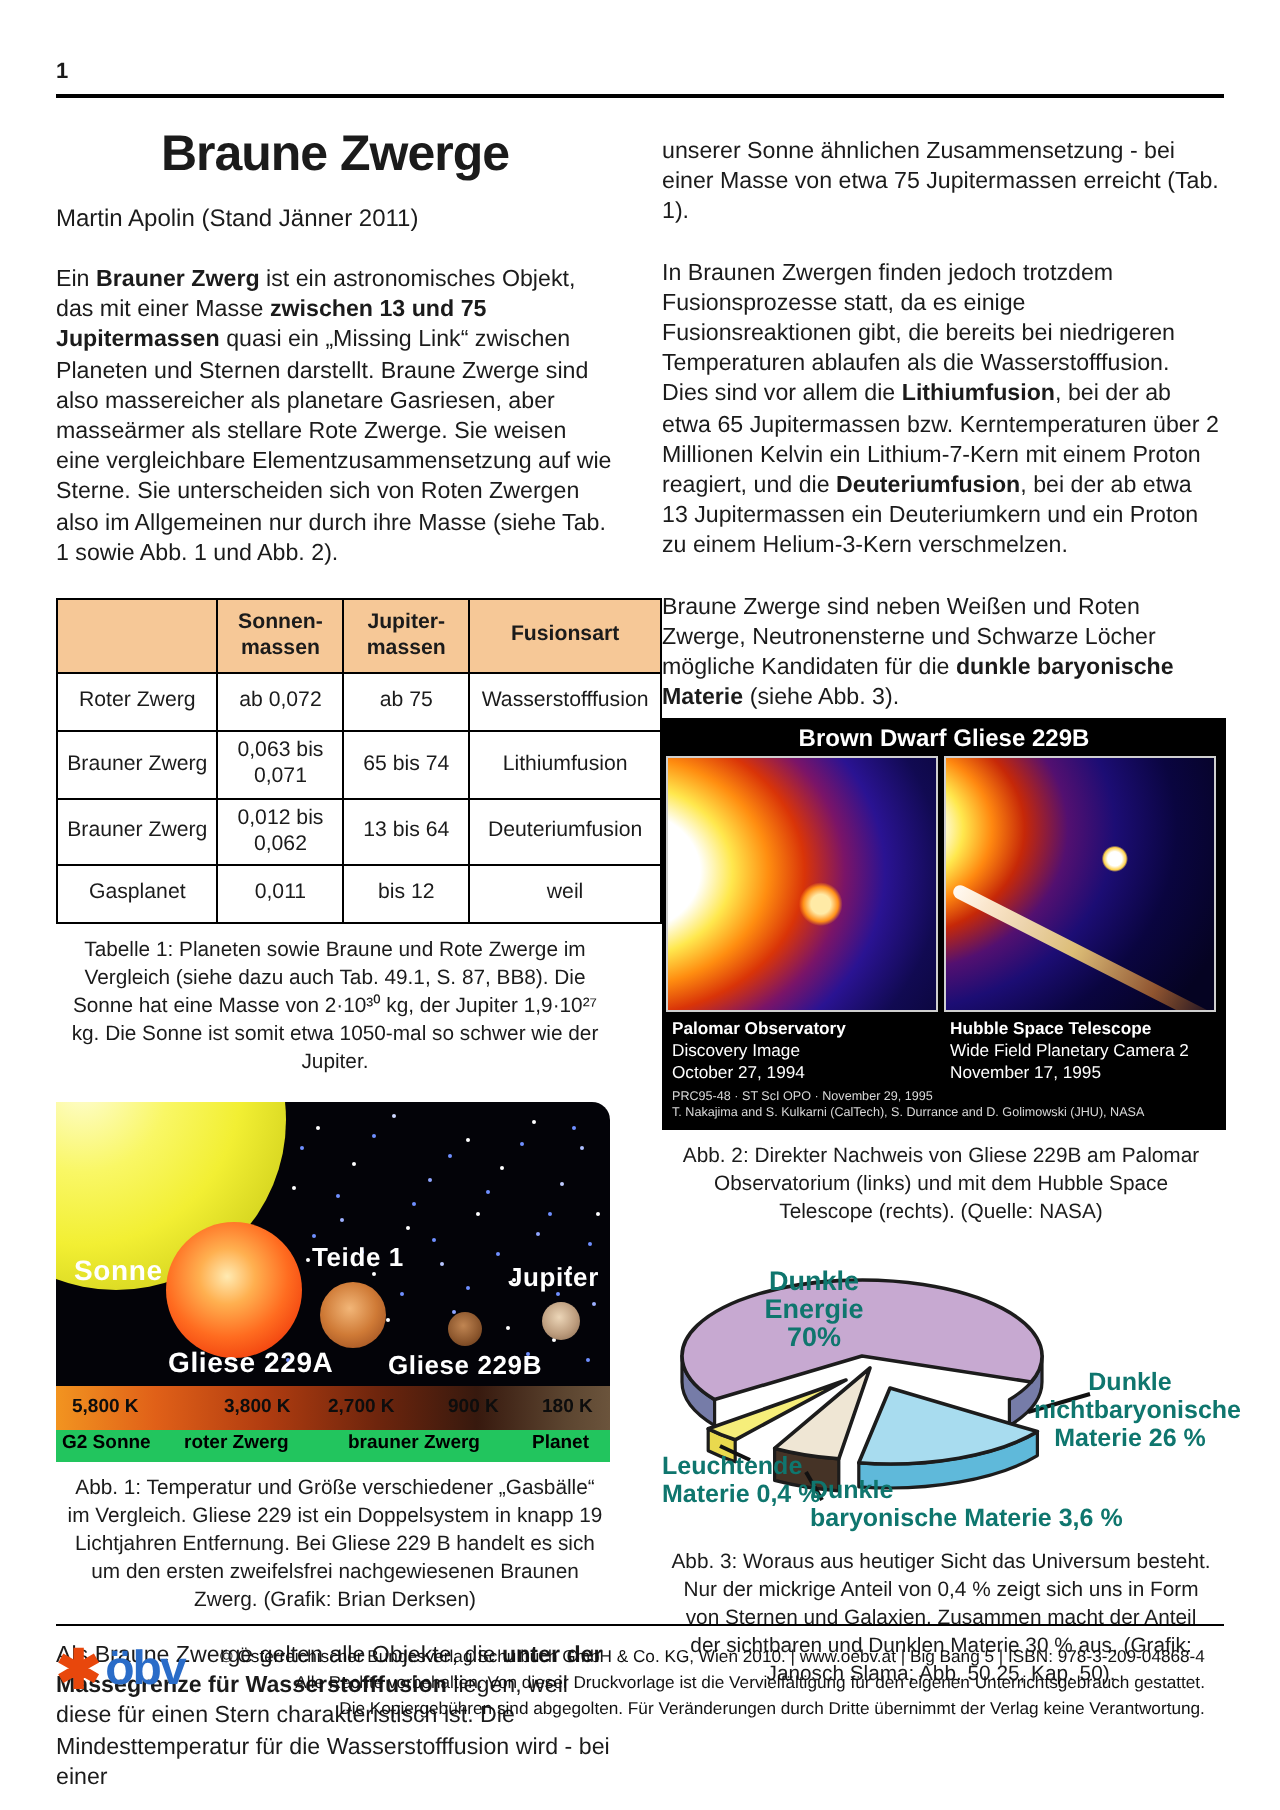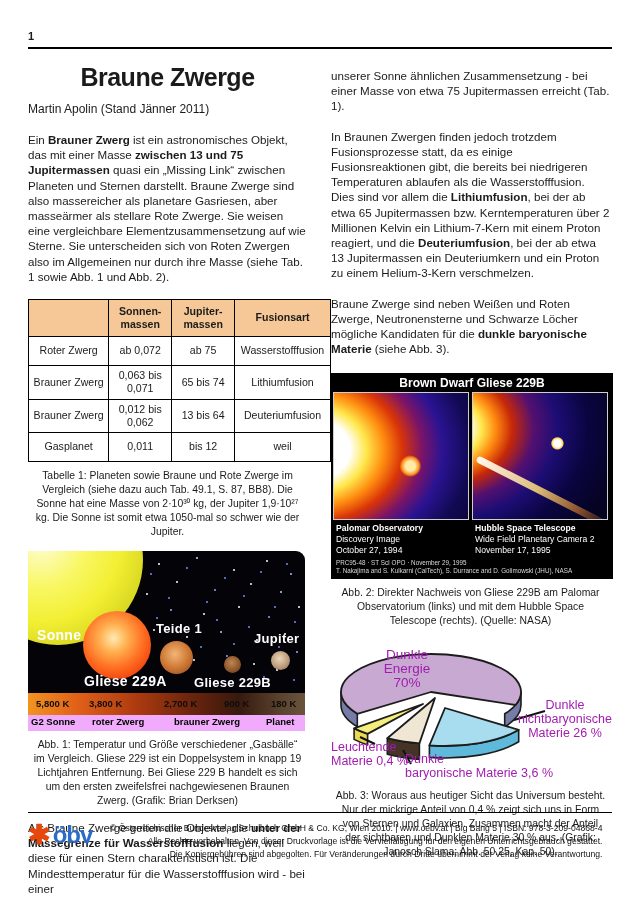--- a/index.html
+++ b/index.html
@@ -54,21 +54,21 @@
   .teide{width:33px;height:33px;left:132px;top:90px;
     background:radial-gradient(circle at 45% 40%,#f2b678 0%,#cf7a36 50%,#9c4e20 90%);}
   .g229b{width:17px;height:17px;left:196px;top:105px;
     background:radial-gradient(circle at 45% 40%,#c08552 0%,#8a552c 60%,#5e3417 100%);}
   .jup{width:19px;height:19px;left:243px;top:100px;
     background:radial-gradient(circle at 45% 40%,#ecd6b8 0%,#bd9d7e 55%,#85664c 100%);}
   .slabel{position:absolute;color:#fff;font-weight:bold;letter-spacing:0.3px;}
   .tempbar{position:relative;width:277px;height:22px;
     background:linear-gradient(90deg,#f29420 0%,#e06018 18%,#b03c10 38%,#6e250d 58%,#37190e 76%,#5c4530 92%,#6b543c 100%);}
   .tempbar span{position:absolute;top:0;line-height:22px;font-size:9.5px;font-weight:bold;color:#0d0d0d;}
-  .classrow{position:relative;width:277px;height:16px;background:#f0abfc;}
+  .classrow{position:relative;width:277px;height:16px;background:#22c55e;}
   .classrow span{position:absolute;top:1px;font-size:9.5px;font-weight:bold;color:#000;}
   
   .fig2{width:282px;background:#000;padding:2px 2px 4px 2px;box-sizing:border-box;margin-top:2px;}
   .fig2-title{color:#fff;font-weight:bold;font-size:12px;text-align:center;line-height:17px;}
   .panels{display:flex;gap:3px;}
   .panel{width:136px;height:128px;border:1px solid #cfcfcf;box-sizing:border-box;
          position:relative;overflow:hidden;}
   .panel.palomar{background:
     radial-gradient(circle 14px at 57% 58%,#ffeaa6 0 35%,#ff9018 62%,rgba(255,144,24,0) 78%),
     radial-gradient(ellipse 150% 125% at -18% 45%,#ffffff 0 20%,#ffe84e 28%,#ff8d10 37%,#d93408 46%,#7a1468 56%,#2a1392 66%,#110a52 80%,#070430 100%);}
@@ -79,22 +79,22 @@
     transform:rotate(27deg);transform-origin:0 50%;
     background:linear-gradient(90deg,rgba(255,255,255,0.95),rgba(255,220,120,0.85) 45%,rgba(255,150,50,0.55) 75%,rgba(255,120,40,0));
     border-radius:4px;}
   .credits{display:flex;color:#fff;font-size:8.6px;line-height:11px;margin-top:3px;}
   .credits .cblock{width:50%;padding-left:3px;box-sizing:border-box;}
   .credits .chead{font-weight:bold;}
   .fineprint{color:#d8d8d8;font-size:6.3px;line-height:8px;margin-top:3px;padding-left:3px;}
   
   .fig3{position:relative;width:282px;height:142px;margin-top:4px;}
   .fig3 svg{position:absolute;left:0;top:0;}
-  .plabel{position:absolute;font-size:12.5px;font-weight:normal;line-height:14px;
-          white-space:pre-line;color:#a21caf;}
+  .plabel{position:absolute;font-size:12.5px;font-weight:bold;line-height:14px;
+          white-space:pre-line;color:#0f766e;}
   
   .footer{position:absolute;left:28px;right:28px;top:812px;border-top:1px solid #000;
           padding-top:9px;display:flex;align-items:flex-start;gap:10px;}
   .logo{display:flex;align-items:center;gap:2px;min-width:72px;}
   .logo .star{color:#e8470c;font-size:27px;line-height:26px;font-weight:bold;}
   .logo .obv{color:#2a6cc8;font-size:24px;font-weight:bold;letter-spacing:-1px;line-height:26px;}
   .ftext{font-size:8.6px;line-height:13px;color:#111;text-align:right;}
 </style>
 </head>
 <body>
@@ -167,41 +167,41 @@
           <div class="orb g229b"></div>
           <div class="orb jup"></div>
           <span class="slabel" style="left:9px;top:76px;font-size:14px;">Sonne</span>
           <span class="slabel" style="left:128px;top:70px;font-size:13px;">Teide 1</span>
           <span class="slabel" style="left:226px;top:80px;font-size:13px;">Jupiter</span>
           <span class="slabel" style="left:56px;top:122px;font-size:14px;">Gliese 229A</span>
           <span class="slabel" style="left:166px;top:124px;font-size:13px;">Gliese 229B</span>
         </div>
         <div class="tempbar">
           <span style="left:8px;">5,800 K</span>
-          <span style="left:61px;">3,800 K</span>
+          <span style="left:84px;">3,800 K</span>
           <span style="left:136px;">2,700 K</span>
           <span style="left:196px;text-align:right;">900 K</span>
           <span style="left:243px;">180 K</span>
         </div>
         <div class="classrow">
           <span style="left:3px;">G2 Sonne</span>
           <span style="left:64px;">roter Zwerg</span>
           <span style="left:146px;">brauner Zwerg</span>
           <span style="left:238px;">Planet</span>
         </div>
       </div>
       <div class="caption">Abb. 1: Temperatur und Größe verschiedener „Gasbälle“ im Vergleich. Gliese 229 ist ein Doppelsystem in knapp 19 Lichtjahren Entfernung. Bei Gliese 229 B handelt es sich um den ersten zweifelsfrei nachgewiesenen Braunen Zwerg. (Grafik: Brian Derksen)</div>
 
       <p class="body">Als Braune Zwerge gelten alle Objekte, die <b>unter der Massegrenze für Wasserstofffusion</b> liegen, weil diese für einen Stern charakteristisch ist. Die Mindesttemperatur für die Wasserstofffusion wird - bei einer</p>
     </div>
 
     <div class="col">
       <p class="body" style="margin-top:9px;">unserer Sonne ähnlichen Zusammensetzung - bei einer Masse von etwa 75 Jupitermassen erreicht (Tab. 1).</p>
       <p class="body">In Braunen Zwergen finden jedoch trotzdem Fusionsprozesse statt, da es einige Fusionsreaktionen gibt, die bereits bei niedrigeren Temperaturen ablaufen als die Wasserstofffusion. Dies sind vor allem die <b>Lithiumfusion</b>, bei der ab etwa 65 Jupitermassen bzw. Kerntemperaturen über 2 Millionen Kelvin ein Lithium-7-Kern mit einem Proton reagiert, und die <b>Deuteriumfusion</b>, bei der ab etwa 13 Jupitermassen ein Deuteriumkern und ein Proton zu einem Helium-3-Kern verschmelzen.</p>
-      <p class="body" style="margin-bottom:17px;">Braune Zwerge sind neben Weißen und Roten Zwerge, Neutronensterne und Schwarze Löcher mögliche Kandidaten für die <b>dunkle baryonische Materie</b> (siehe Abb. 3).</p>
+      <p class="body" style="margin-bottom:3px;">Braune Zwerge sind neben Weißen und Roten Zwerge, Neutronensterne und Schwarze Löcher mögliche Kandidaten für die <b>dunkle baryonische Materie</b> (siehe Abb. 3).</p>
 
       <div class="fig2">
         <div class="fig2-title">Brown Dwarf Gliese 229B</div>
         <div class="panels">
           <div class="panel palomar"></div>
           <div class="panel hubble">
             <div class="streak"></div>
           </div>
         </div>
         <div class="credits">

